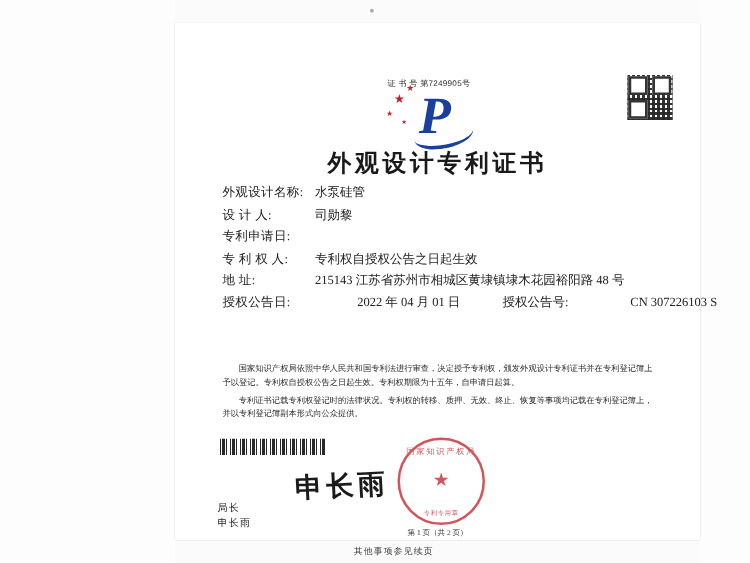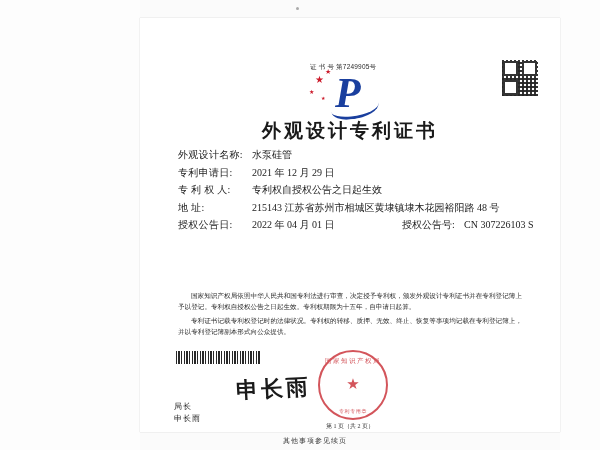--- a/index.html
+++ b/index.html
@@ -169,21 +169,21 @@
     white-space: nowrap;
   }
   .field-label {
     width: 74px;
     flex: 0 0 74px;
     letter-spacing: 0.3px;
   }
   .field-value {
     flex: 1 1 auto;
   }
-  .field-row.two .field-value { flex: 0 0 150px; }
+  .field-row.two .field-value { flex: 0 0 150px; text-align: center; }
   .field-row.two .field-label2 {
     width: 62px;
     flex: 0 0 62px;
   }
 
   
   .body-text {
     position: absolute;
     left: 38px;
     top: 272px;
@@ -327,22 +327,25 @@
     </div>
 
     <div class="title">外观设计专利证书</div>
 
     <div class="fields">
       <div class="field-row">
         <span class="field-label">外观设计名称:</span>
         <span class="field-value">水泵硅管</span>
       </div>
       <div class="field-row">
+        <span class="field-label">设  计  人:</span>
+        <span class="field-value">司勋黎</span>
+      </div>
+      <div class="field-row">
         <span class="field-label">专利申请日:</span>
-        <span class="field-value">2021 年 12 月 29 日</span>
       </div>
       <div class="field-row">
         <span class="field-label">专 利 权 人:</span>
         <span class="field-value">专利权自授权公告之日起生效</span>
       </div>
       <div class="field-row">
         <span class="field-label">地      址:</span>
         <span class="field-value">215143 江苏省苏州市相城区黄埭镇埭木花园裕阳路 48 号</span>
       </div>
       <div class="field-row two">

